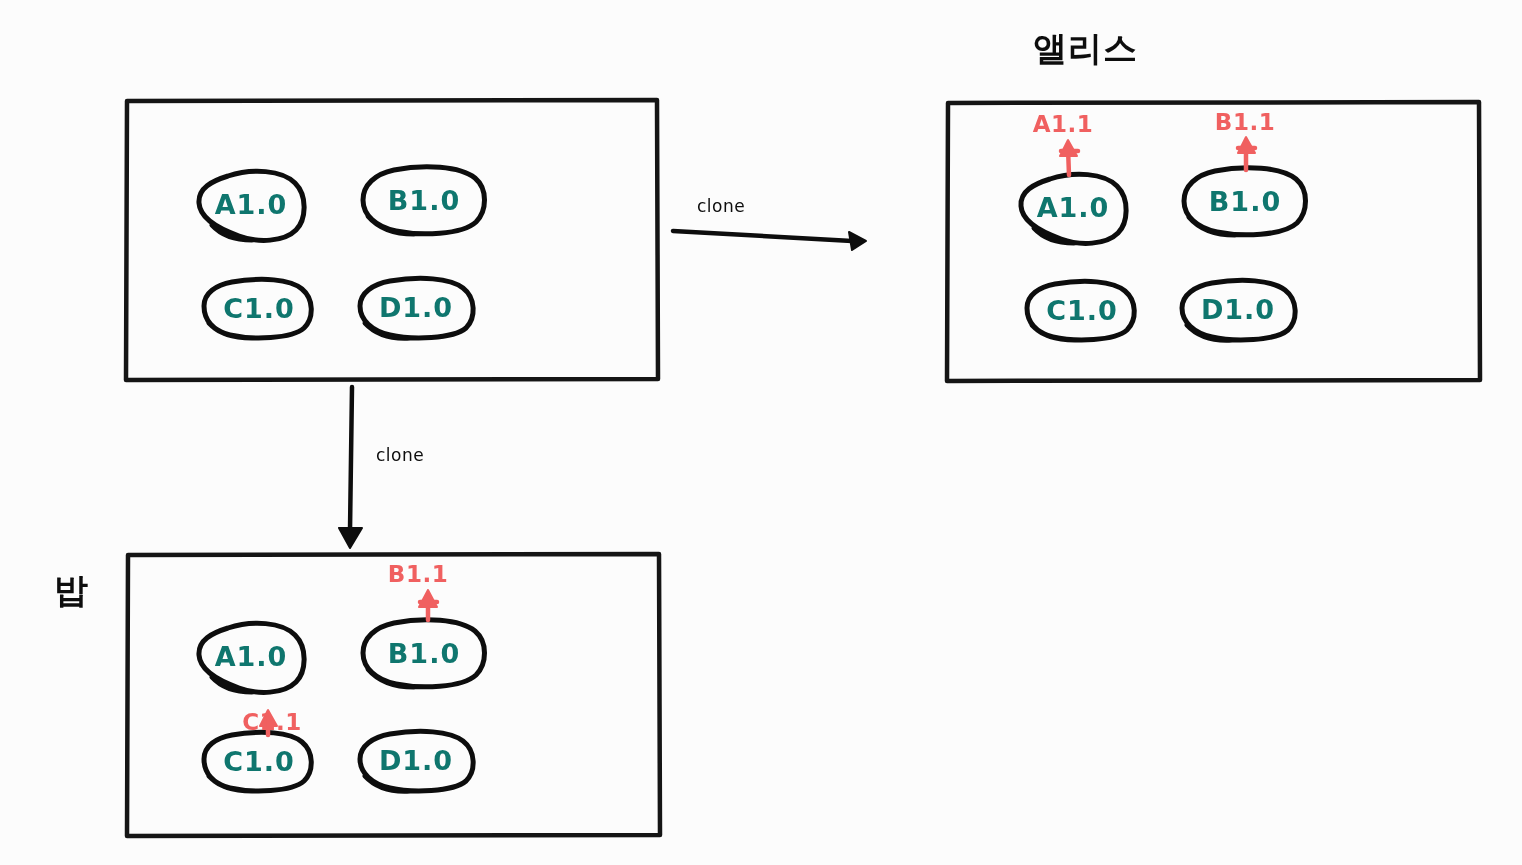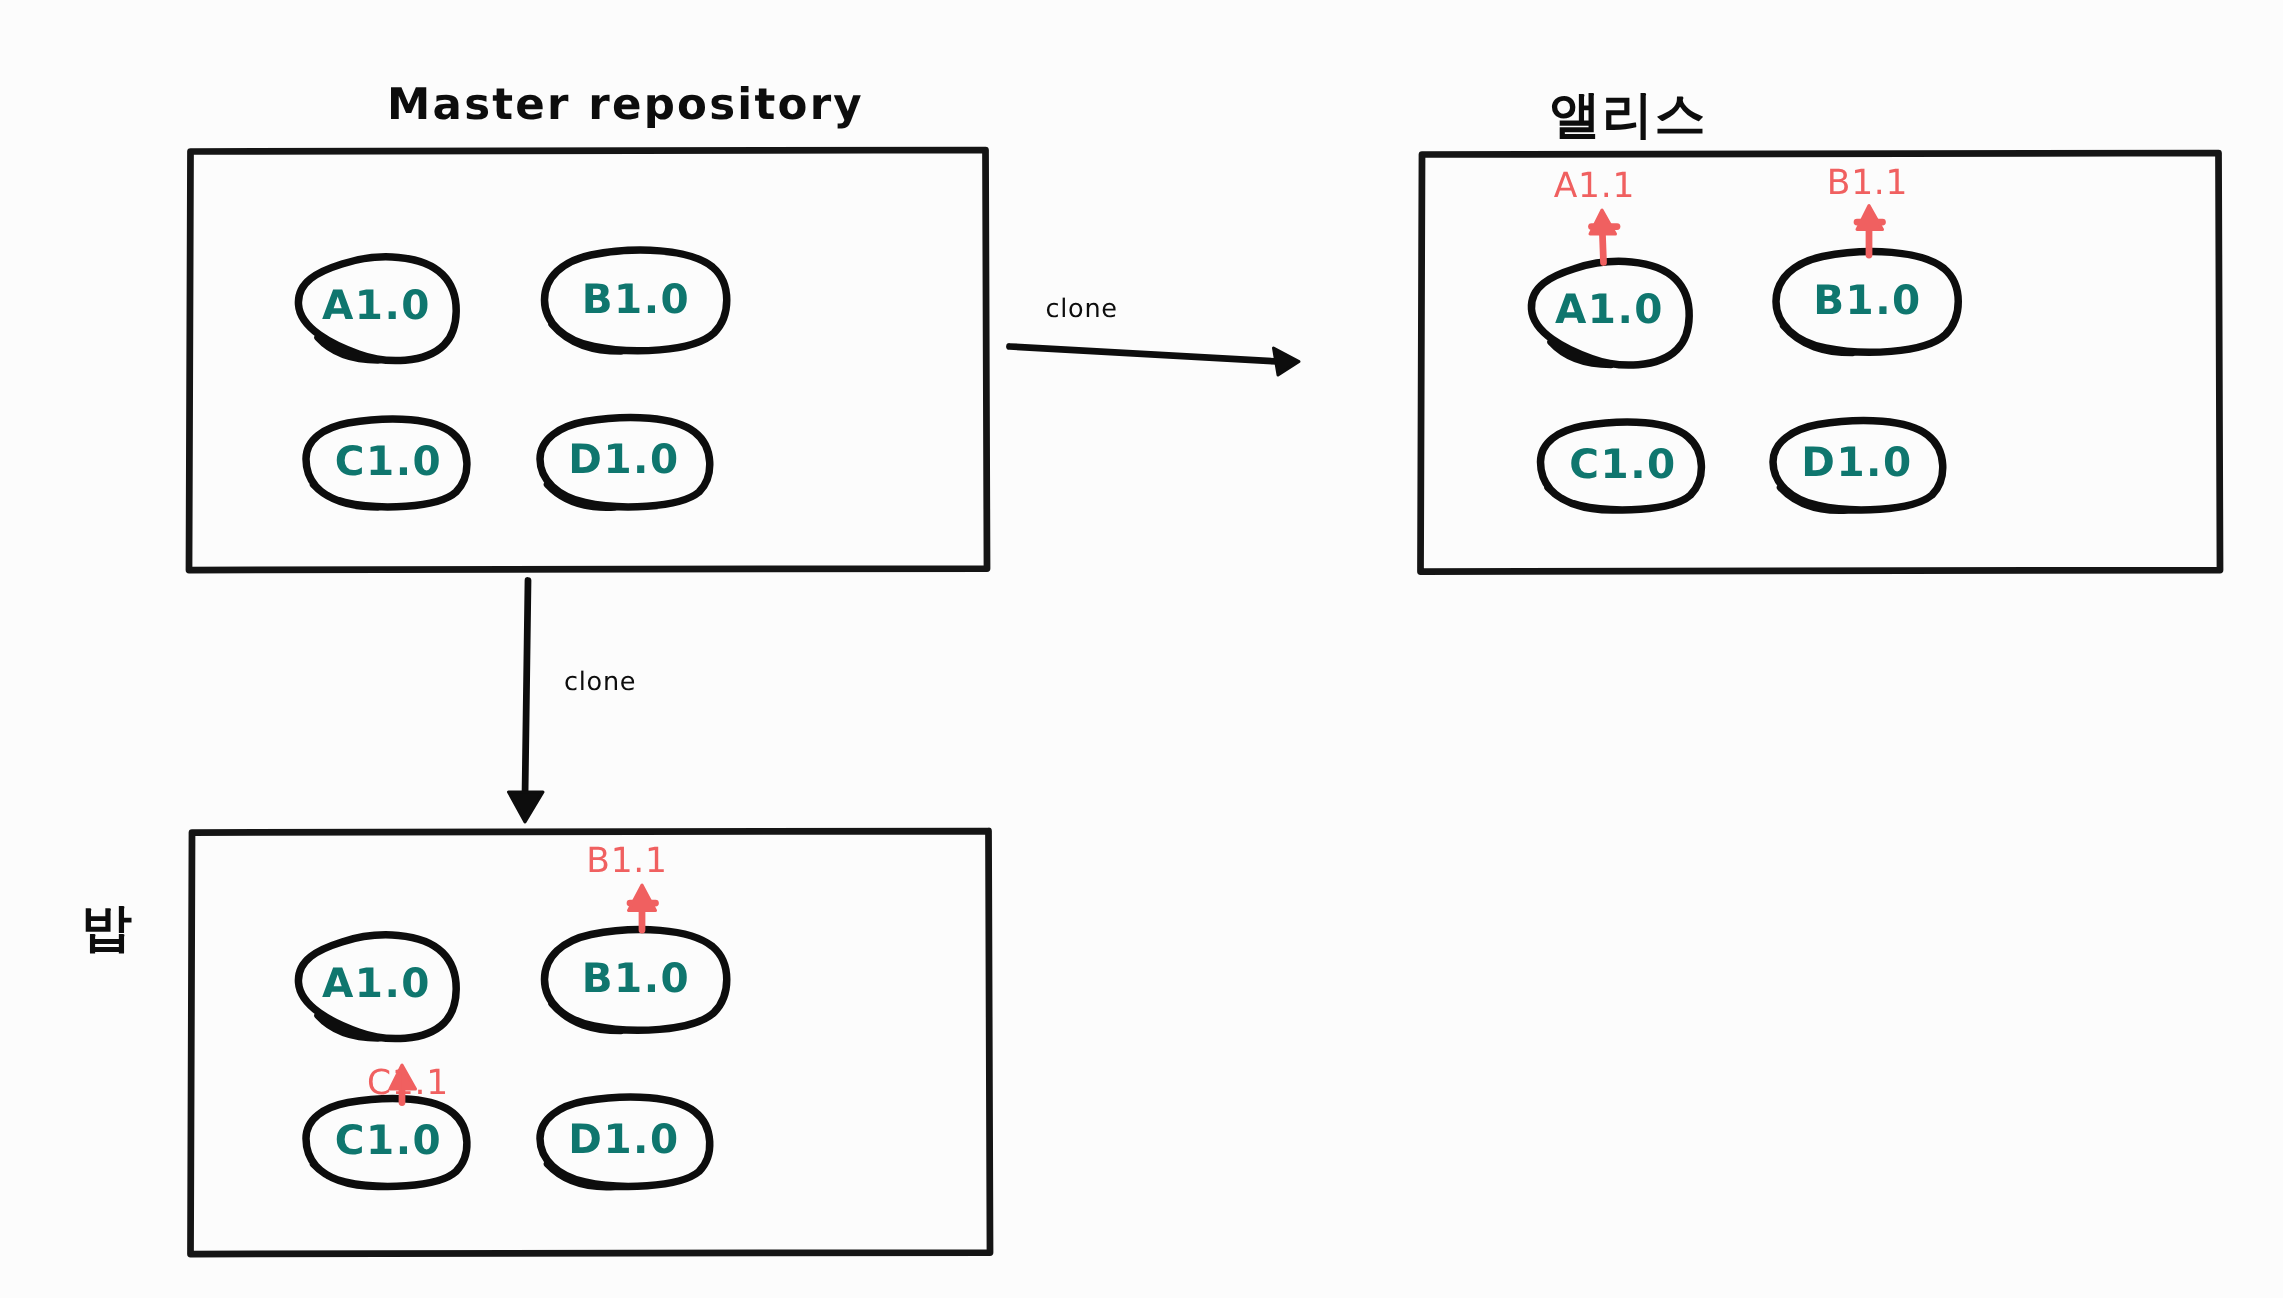--- a/index.html
+++ b/index.html
@@ -34,21 +34,20 @@
   }
   .repo-title {
     font-size: 29px;
     font-weight: 600;
     letter-spacing: 1.5px;
   }
   .person-title {
     font-size: 34px;
     font-weight: 700;
     letter-spacing: 1px;
-    margin-top: 28px;
   }
   .edge-label {
     font-size: 17px;
     font-weight: 500;
     letter-spacing: 0.5px;
   }
   .commit-label {
     position: absolute;
     font-family: "DejaVu Sans", sans-serif;
     font-size: 27px;
@@ -56,21 +55,21 @@
     color: #0f766e;
     letter-spacing: 1px;
     white-space: nowrap;
     user-select: none;
     transform: translate(-50%, -50%);
   }
   .annot-label {
     position: absolute;
     font-family: "DejaVu Sans", sans-serif;
     font-size: 23px;
-    font-weight: 400;
+    font-weight: 700;
     color: #f06060;
     letter-spacing: 0.5px;
     white-space: nowrap;
     user-select: none;
     transform: translate(-50%, -50%);
   }
   .hit {
     position: absolute;
   }
 </style>
@@ -237,21 +236,20 @@
       <path class="arrow-stroke" d="M673,231 L852,241"></path>
       <path class="arrow-head" d="M866,241 L849,232 L852,250 Z"></path>
     </g>
 
     <g>
       <path class="arrow-stroke" d="M352,387 L350,531"></path>
       <path class="arrow-head" d="M350,548 L339,528 L362,528 Z"></path>
     </g>
   </svg>
 
-  <div class="ink-text repo-title" style="left:258px; top:52px;">Master  repository</div>
 
   <div class="ink-text person-title" style="left:1033px; top:26px;">앨리스</div>
 
   <div class="ink-text person-title" style="left:54px; top:568px;">밥</div>
 
   <div class="ink-text edge-label" style="left:697px; top:196px;">clone</div>
 
   <div class="ink-text edge-label" style="left:376px; top:445px;">clone</div>
 
   <div class="commit-label" style="left:251px; top:204px;">A1.0</div>

